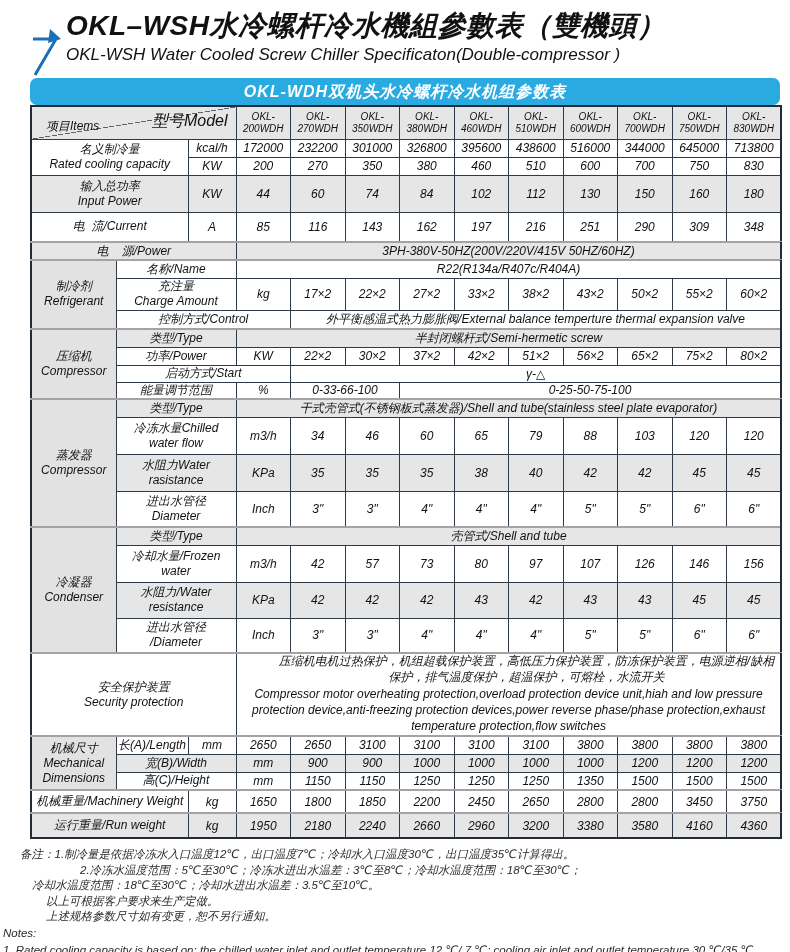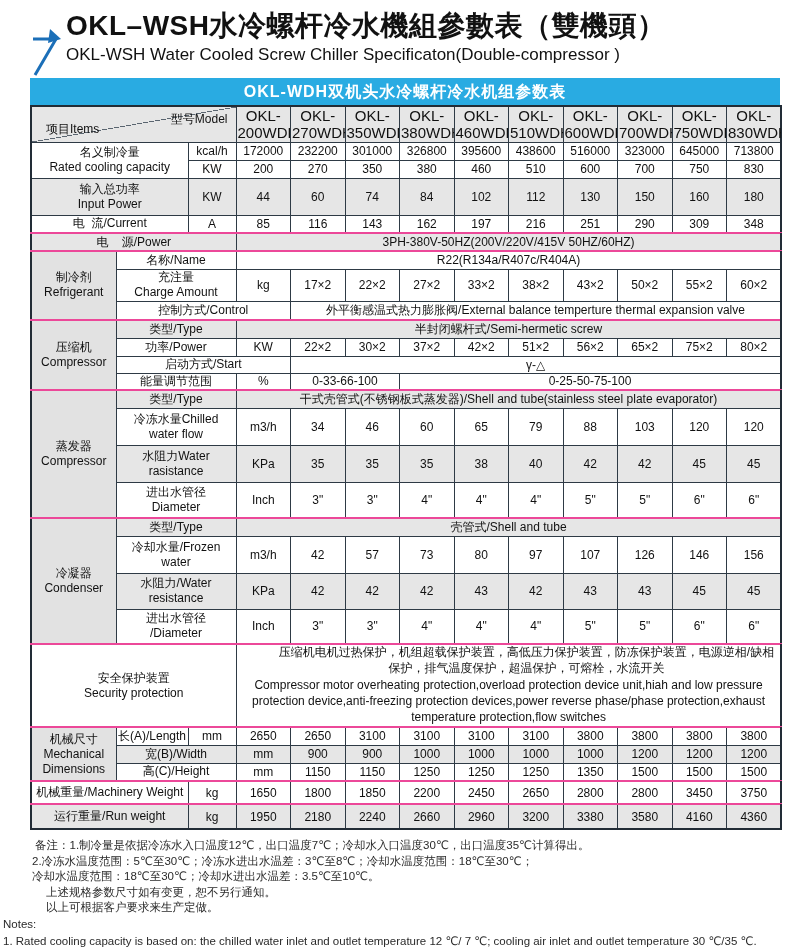--- a/index.html
+++ b/index.html
@@ -1,66 +1,66 @@
 <!DOCTYPE html>
 <html><head>
 <meta charset="utf-8">
 <style>
   html,body{margin:0;padding:0;background:#ffffff;}
   body{width:790px;height:952px;overflow:hidden;font-family:"Liberation Sans","DejaVu Sans",sans-serif;color:#111;}
-  .page{position:relative;width:790px;height:952px;}
+  .page{position:relative;width:790px;height:952px;font-style:italic;}
 
   
   .doc-header{position:relative;padding:10px 0 0 66px;height:78px;box-sizing:border-box;}
   .logo{position:absolute;left:30px;top:26px;width:32px;height:52px;}
   .title-zh{font-size:28px;font-weight:700;letter-spacing:0.5px;line-height:1.15;white-space:nowrap;}
   .title-en{font-size:17px;font-weight:400;margin-top:3px;white-space:nowrap;color:#111;}
 
   
   .banner{margin-left:30px;width:750px;height:27px;line-height:27px;text-align:center;
           color:#fff;font-size:16px;font-weight:700;letter-spacing:1px;box-sizing:border-box;}
 
   
   table.spec{border-collapse:collapse;table-layout:fixed;margin-left:30px;width:750px;
              font-size:12px;color:#111;border:2px solid #222c36;}
   table.spec td{border:1px solid #2e3a45;text-align:center;vertical-align:middle;
                 padding:0 1px;overflow:hidden;background:#fff;}
   tr.shade td{background:#e6e6e6;}
   td.g{background:#e2e2e2 !important;font-size:12px;line-height:1.25;}
-  tr.section td{border-top:2px solid #ec4899;}
+  tr.section td{border-top:2px solid #a3a3a3;}
   .lab div, .g div{line-height:1.25;white-space:pre;}
   td.sec{text-align:left;padding:3px 7px;line-height:1.33;}
   td.sec .zh{margin-bottom:1px;margin-left:36px;}
-  .model-cell{font-size:15px;line-height:1.15;}
+  .model-cell{font-size:10px;line-height:1.15;}
   .corner{position:relative;padding:0;}
   .corner .diag{position:absolute;inset:0;
     background-image:linear-gradient(to bottom right,transparent 49.4%,#5a6570 49.4%,#5a6570 50.6%,transparent 50.6%);}
   .corner .c-items{position:absolute;left:14px;bottom:4px;font-size:12px;}
-  .corner .c-model{position:absolute;right:8px;top:4px;font-size:12px;text-align:right;}
+  .corner .c-model{position:absolute;right:8px;top:4px;font-size:16px;text-align:right;}
 
   
   .notes{margin-top:8px;font-size:11.5px;color:#2a2a2a;}
   .notes .zh-line{line-height:15.5px;white-space:nowrap;}
   .notes .en-line{line-height:17px;white-space:nowrap;}
 </style>
 </head>
 <body>
 
 <div class="page">
 
   <div class="doc-header">
     <svg class="logo" viewBox="0 0 32 52">
       <path d="M3 13 H26 L5 49" fill="none" stroke="#1b6fb8" stroke-width="3" stroke-linejoin="miter"></path>
       <path d="M20 3 L31 13 L18 17 Z" fill="#1b6fb8"></path>
     </svg>
     <div class="title-zh">OKL–WSH水冷螺杆冷水機組參數表（雙機頭）</div>
     <div class="title-en">OKL-WSH Water Cooled Screw Chiller Specificaton(Double-compressor )</div>
   </div>
 
-  <div class="banner" style="background: rgb(41, 171, 226);">OKL-WDH双机头水冷螺杆冷水机组参数表</div>
+  <div class="banner" style="background: rgb(41, 171, 226); border-radius: 7px;">OKL-WDH双机头水冷螺杆冷水机组参数表</div>
 
   <table class="spec">
     <colgroup>
       <col style="width:85px">
         <col style="width:72px">
         <col style="width:48px">
       <col style="width:54.5px">
         <col style="width:54.5px">
         <col style="width:54.5px">
         <col style="width:54.5px">
@@ -125,21 +125,21 @@
             <div>Rated cooling capacity</div>
           </td>
           <td>kcal/h</td>
           <td>172000</td>
           <td>232200</td>
           <td>301000</td>
           <td>326800</td>
           <td>395600</td>
           <td>438600</td>
           <td>516000</td>
-          <td>323000</td>
+          <td>344000</td>
           <td>645000</td>
           <td>713800</td>
         </tr>
         <tr style="height: 18px;">
           <td>KW</td>
           <td>200</td>
           <td>270</td>
           <td>350</td>
           <td>380</td>
           <td>460</td>
@@ -159,21 +159,21 @@
           <td>60</td>
           <td>74</td>
           <td>84</td>
           <td>102</td>
           <td>112</td>
           <td>130</td>
           <td>150</td>
           <td>160</td>
           <td>180</td>
         </tr>
-        <tr style="height: 18px;">
+        <tr style="height: 30px;">
           <td colspan="2" class="lab">
             <div>电  流/Current</div>
           </td>
           <td>A</td>
           <td>85</td>
           <td>116</td>
           <td>143</td>
           <td>162</td>
           <td>197</td>
           <td>216</td>
@@ -474,22 +474,22 @@
           <td>3200</td>
           <td>3380</td>
           <td>3580</td>
           <td>4160</td>
           <td>4360</td>
         </tr>
       </tbody>
   </table>
 
   <div class="notes" id="notes-box">
-      <div class="zh-line" style="padding-left: 35px;">备注：1.制冷量是依据冷冻水入口温度12℃，出口温度7℃；冷却水入口温度30℃，出口温度35℃计算得出。</div>
-      <div class="zh-line" style="padding-left: 32px;">2.冷冻水温度范围：5℃至30℃；冷冻水进出水温差：3℃至8℃；冷却水温度范围：18℃至30℃；</div>
+      <div class="zh-line" style="padding-left: 20px;">备注：1.制冷量是依据冷冻水入口温度12℃，出口温度7℃；冷却水入口温度30℃，出口温度35℃计算得出。</div>
+      <div class="zh-line" style="padding-left: 40px; margin-left: 40px;">2.冷冻水温度范围：5℃至30℃；冷冻水进出水温差：3℃至8℃；冷却水温度范围：18℃至30℃；</div>
       <div class="zh-line" style="padding-left: 32px;">冷却水温度范围：18℃至30℃；冷却水进出水温差：3.5℃至10℃。</div>
+      <div class="zh-line" style="padding-left: 46px;">以上可根据客户要求来生产定做。</div>
       <div class="zh-line" style="padding-left: 46px;">上述规格参数尺寸如有变更，恕不另行通知。</div>
-      <div class="zh-line" style="padding-left: 46px;">以上可根据客户要求来生产定做。</div>
       <div class="en-line" style="padding-left: 3px;">Notes:</div>
       <div class="en-line" style="padding-left: 3px;">1. Rated cooling capacity is based on: the chilled water inlet and outlet temperature  12 ℃/ 7 ℃; cooling air inlet and outlet temperature  30 ℃/35 ℃.</div>
       <div class="en-line" style="padding-left: 3px;">2. Chilled water temperature range: 5 ℃ to 30 ℃; chilled water inlet and out let temperature  difference:  3 ℃ to 8 ℃; cooling water temperature  range: 18 ℃</div>
     </div>
 </div>
 
 </body></html>

